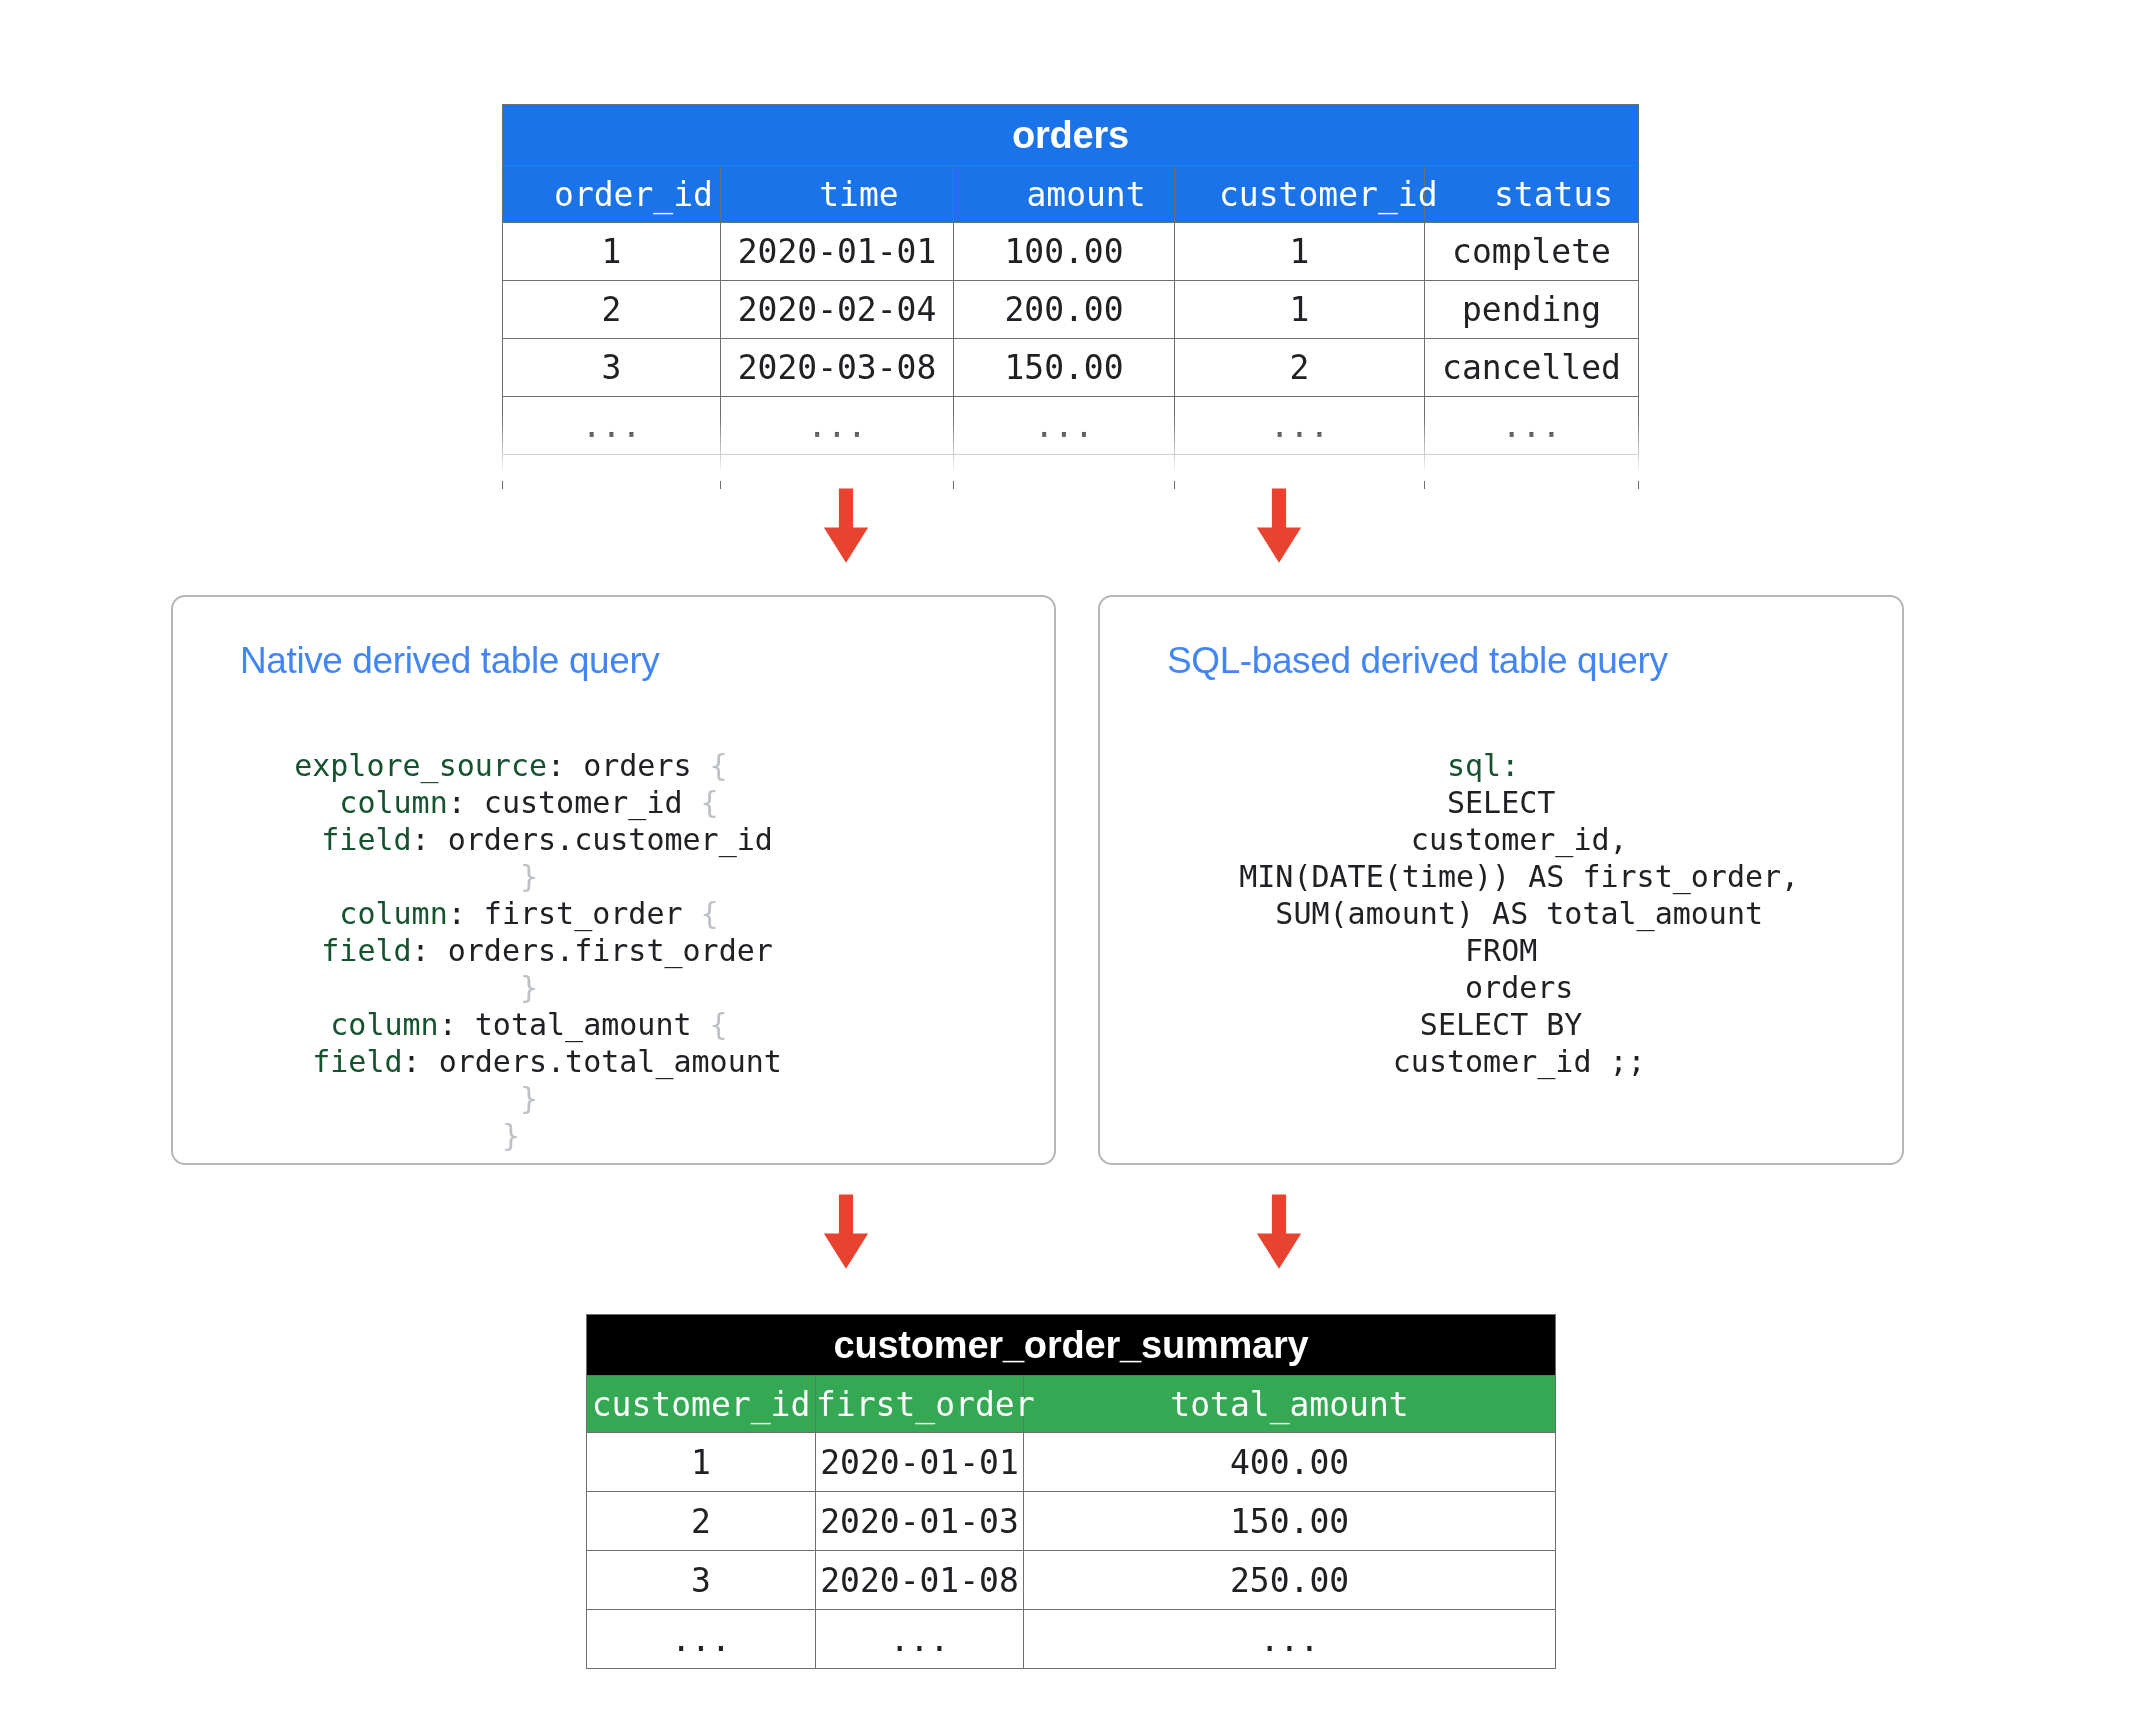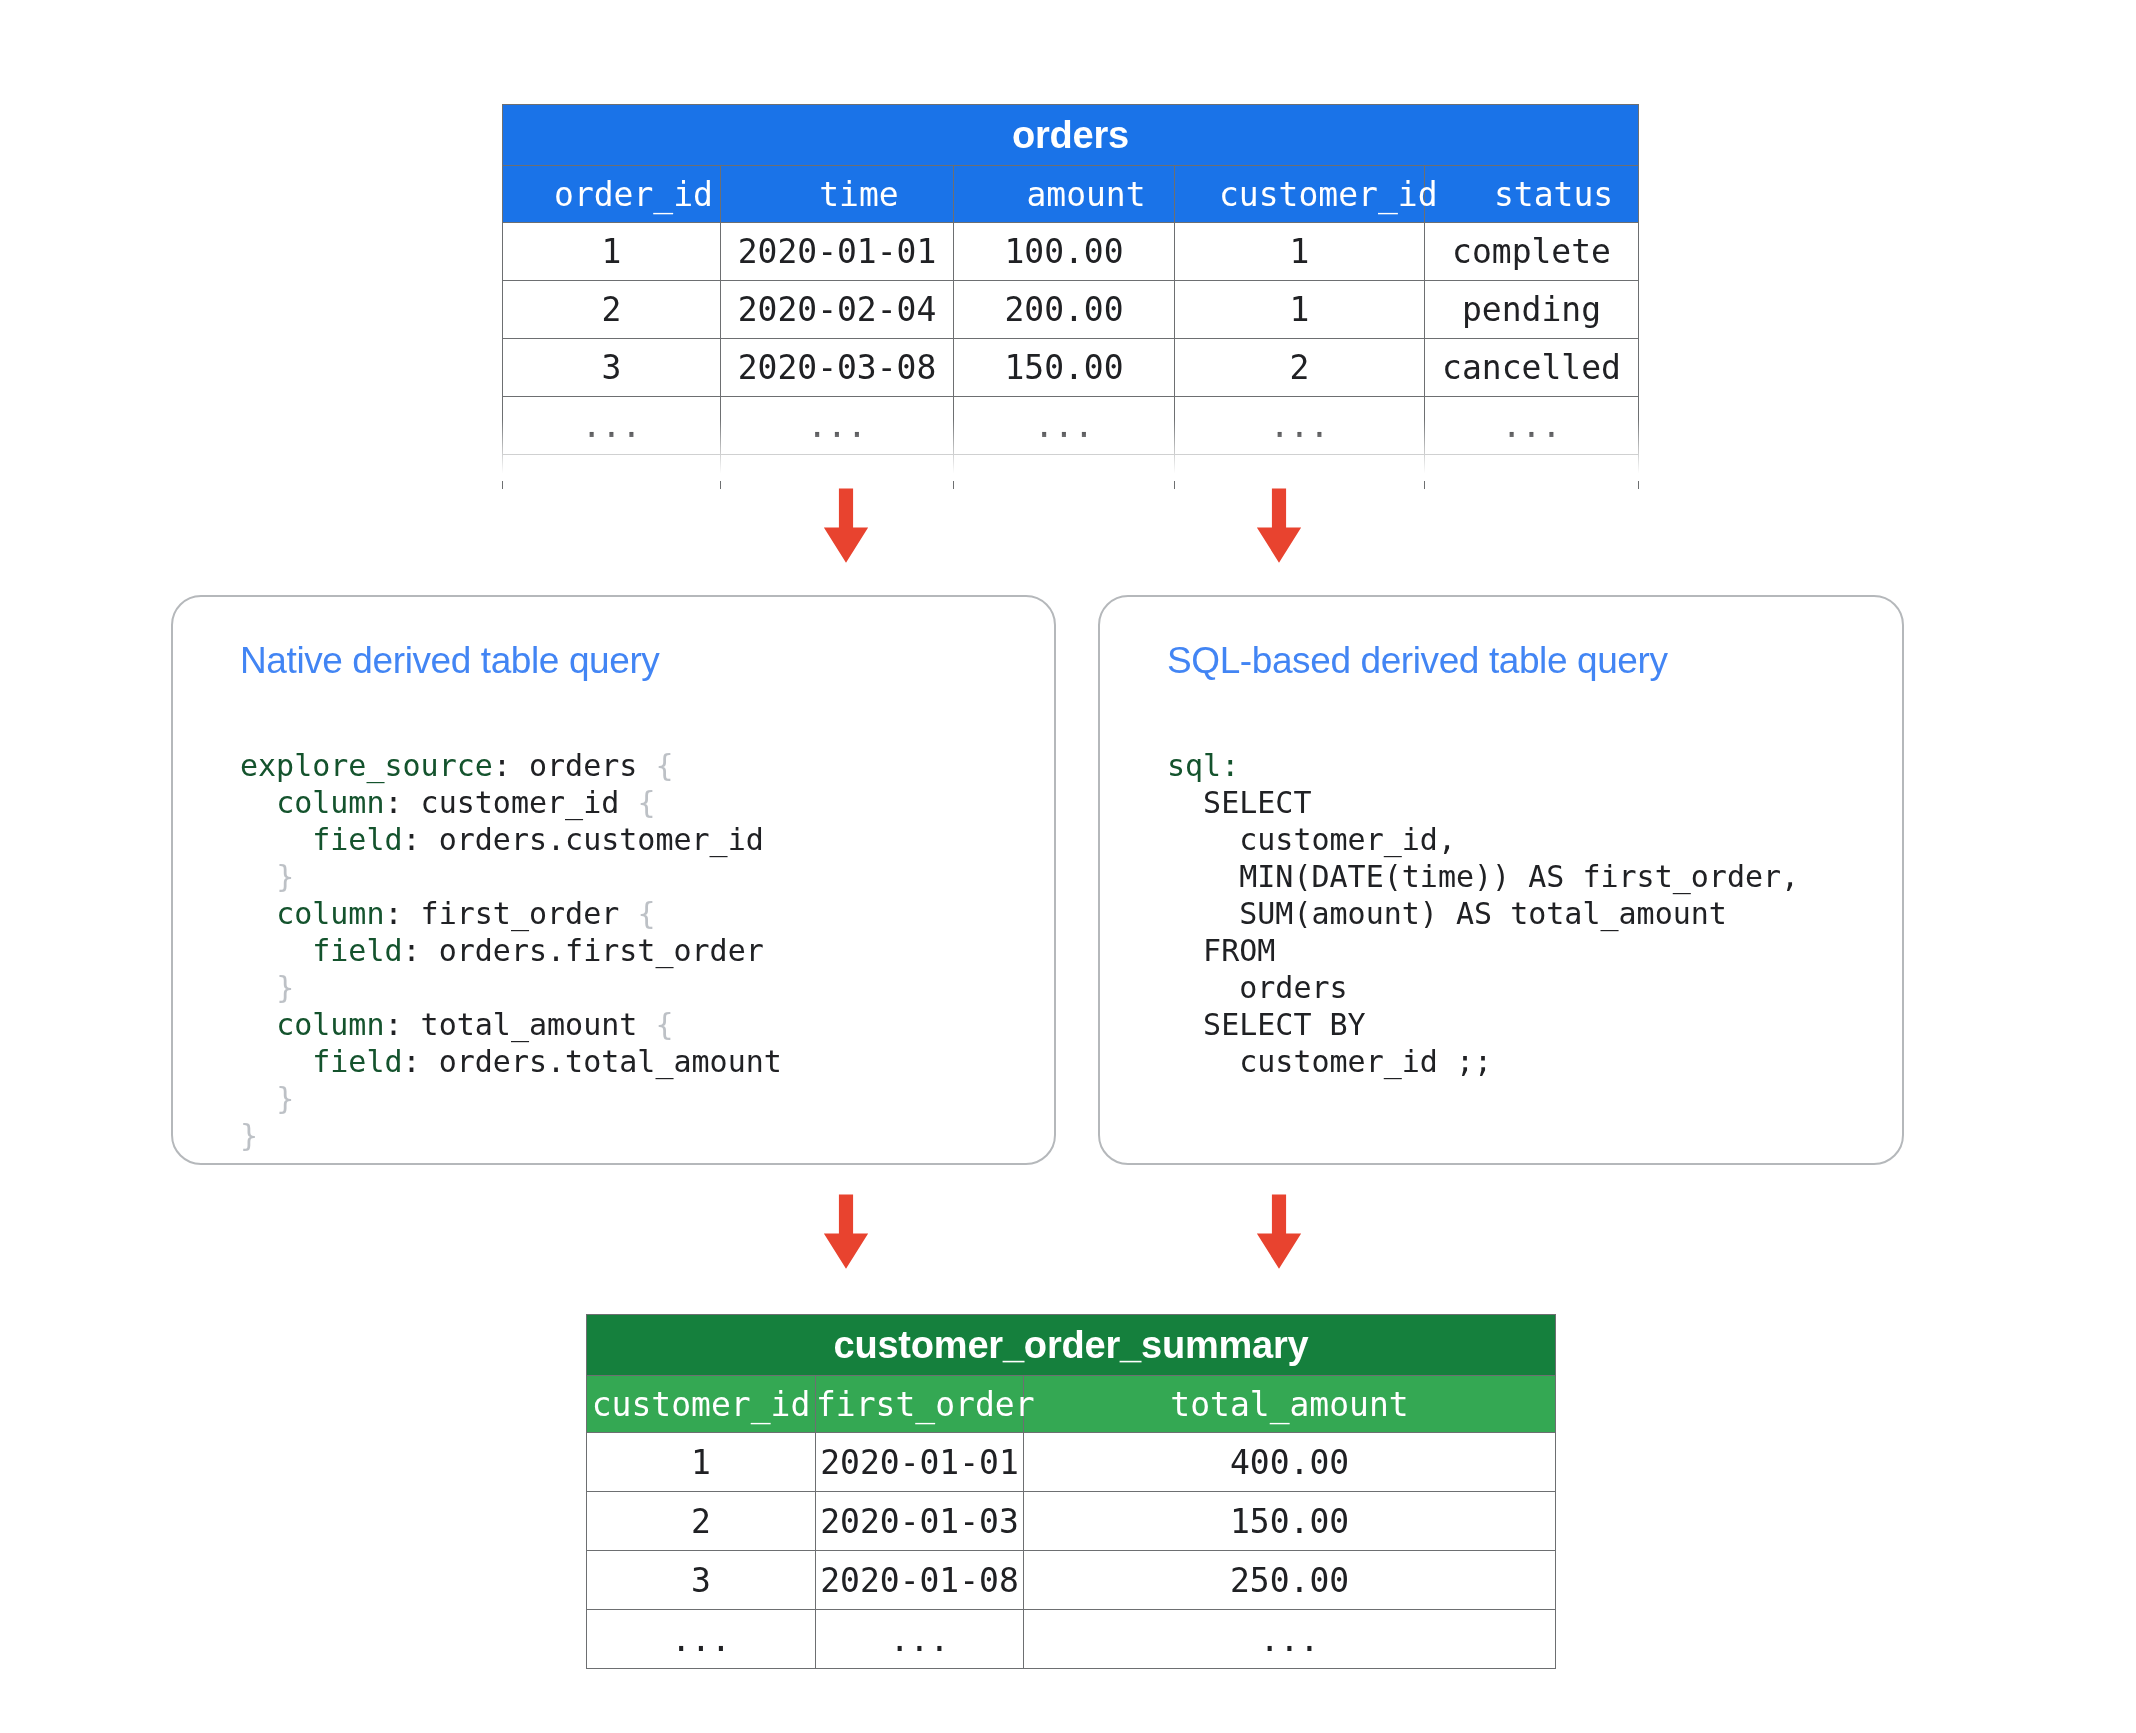--- a/index.html
+++ b/index.html
@@ -79,21 +79,21 @@
     pointer-events: none;
   }
 
   
   #summary-table {
     left: 586px;
     top: 1314px;
     width: 969px;
   }
   #summary-table .tbl-title {
-    background: #15803d;
+    background: #000000;
     height: 60px;
     font-size: 38px;
     margin-left: 12px;
   }
   #summary-table .col-head {
     background: #34a853;
     height: 56px;
     font-size: 33px;
   }
   #summary-table .data-cell {
@@ -106,22 +106,23 @@
     position: absolute;
     width: 62px;
     height: 77px;
   }
 
   
   .panel {
     position: absolute;
     background: #ffffff;
     border: 2.7px solid #b5b8bb;
-    border-radius: 30px;
+    border-radius: 14px;
     box-sizing: border-box;
+    text-align: center;
   }
   #panel-native { left: 171px; top: 595px; width: 885px; height: 570px; }
   #panel-sql    { left: 1098px; top: 595px; width: 806px; height: 570px; }
 
   .panel-title {
     position: absolute;
     left: 67px;
     top: 43px;
     font-family: "Liberation Sans", sans-serif;
     font-size: 37px;

